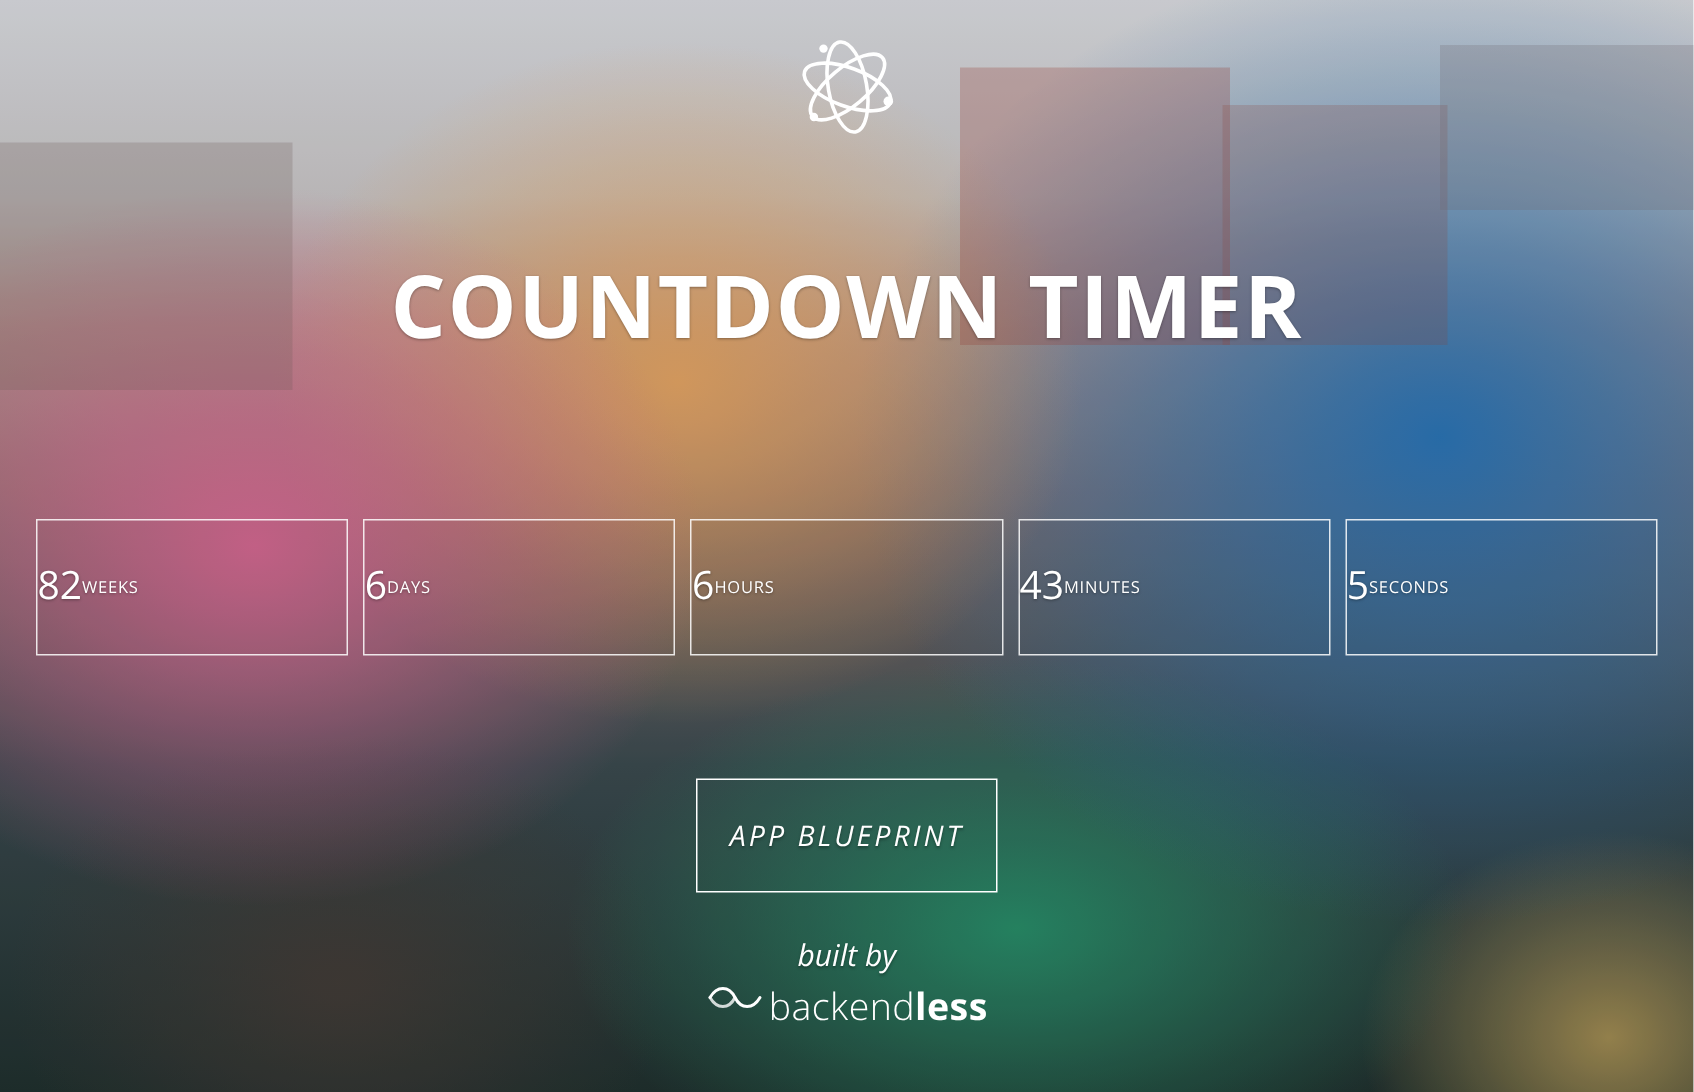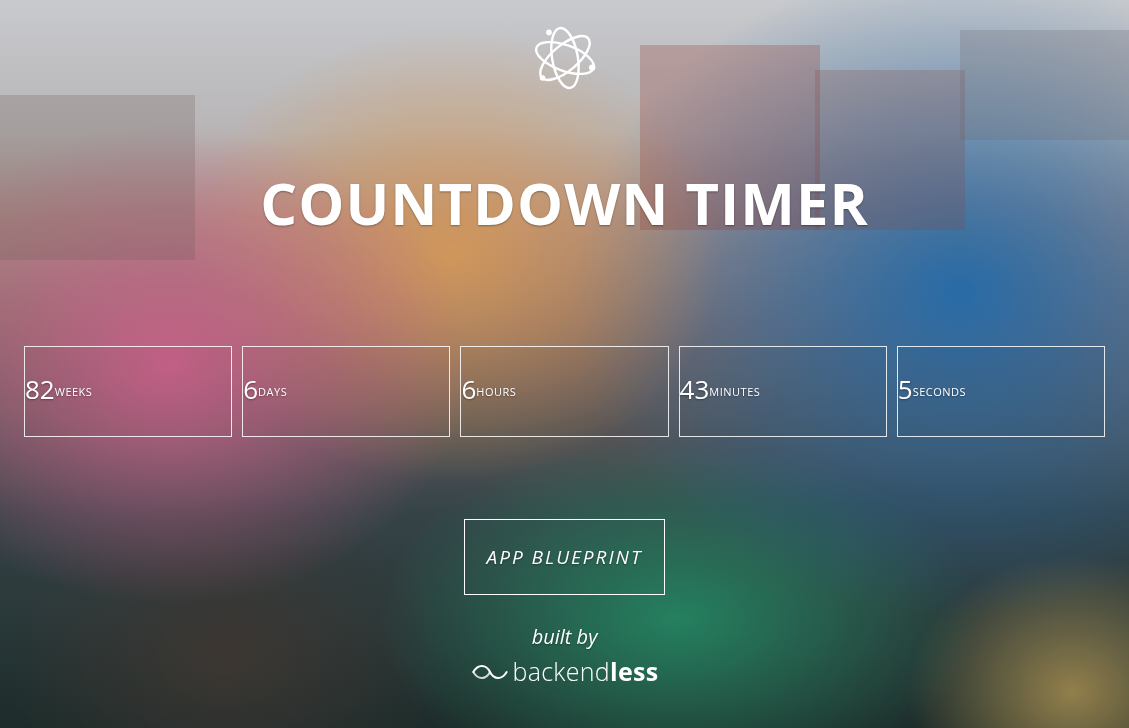--- a/index.html
+++ b/index.html
@@ -89,21 +89,21 @@
     margin-top: 28px;
     display: flex; flex-direction: column; align-items: center;
   }
   .builtby-text {
     font-size: 20px;
     font-style: italic;
     margin-bottom: 4px;
     text-shadow: 0 1px 2px rgba(0,0,0,0.35);
   }
   .backendless {
-    display: flex; align-items: flex-end; gap: 2px;
+    display: flex; align-items: flex-start; gap: 2px;
   }
   .backendless-word {
     font-size: 25px;
     font-weight: 400;
     letter-spacing: 0.3px;
   }
   .backendless-word .thin { font-weight: 300; }
   .backendless-word .bold { font-weight: 700; }
 </style>
 </head>

